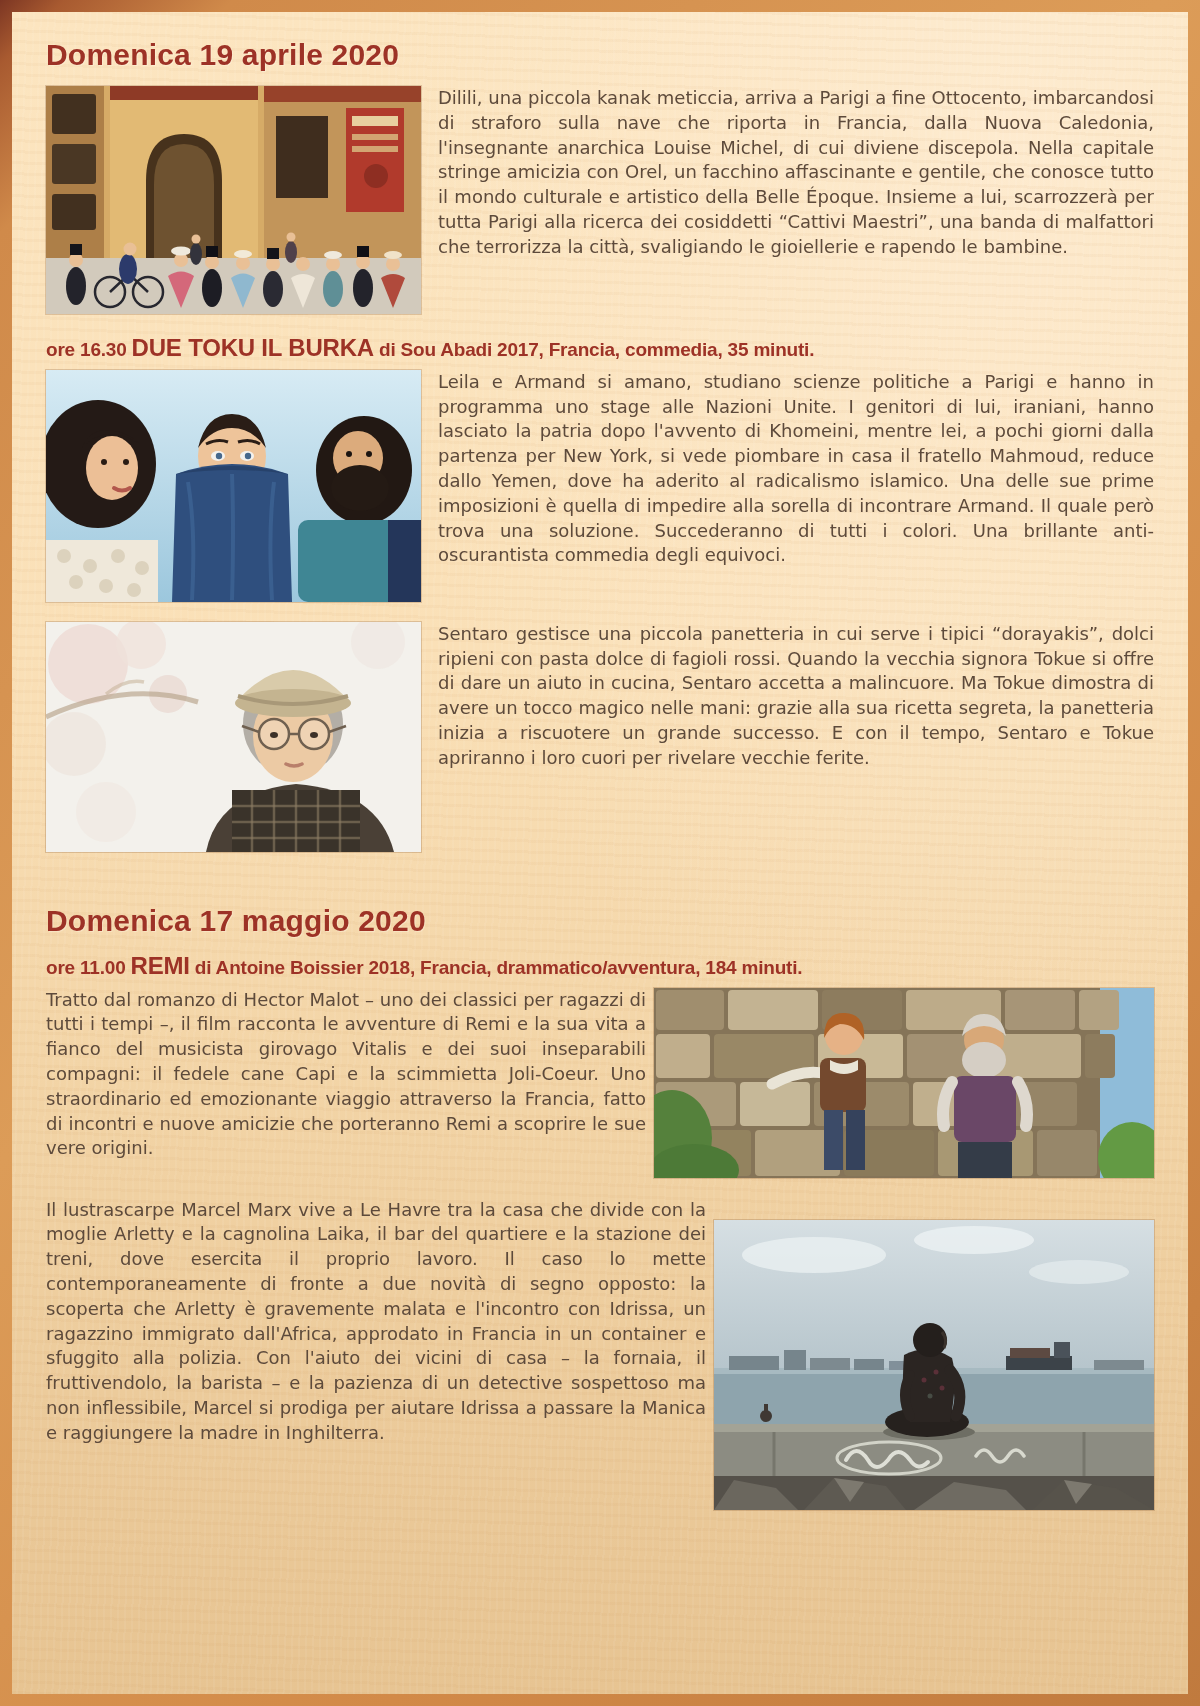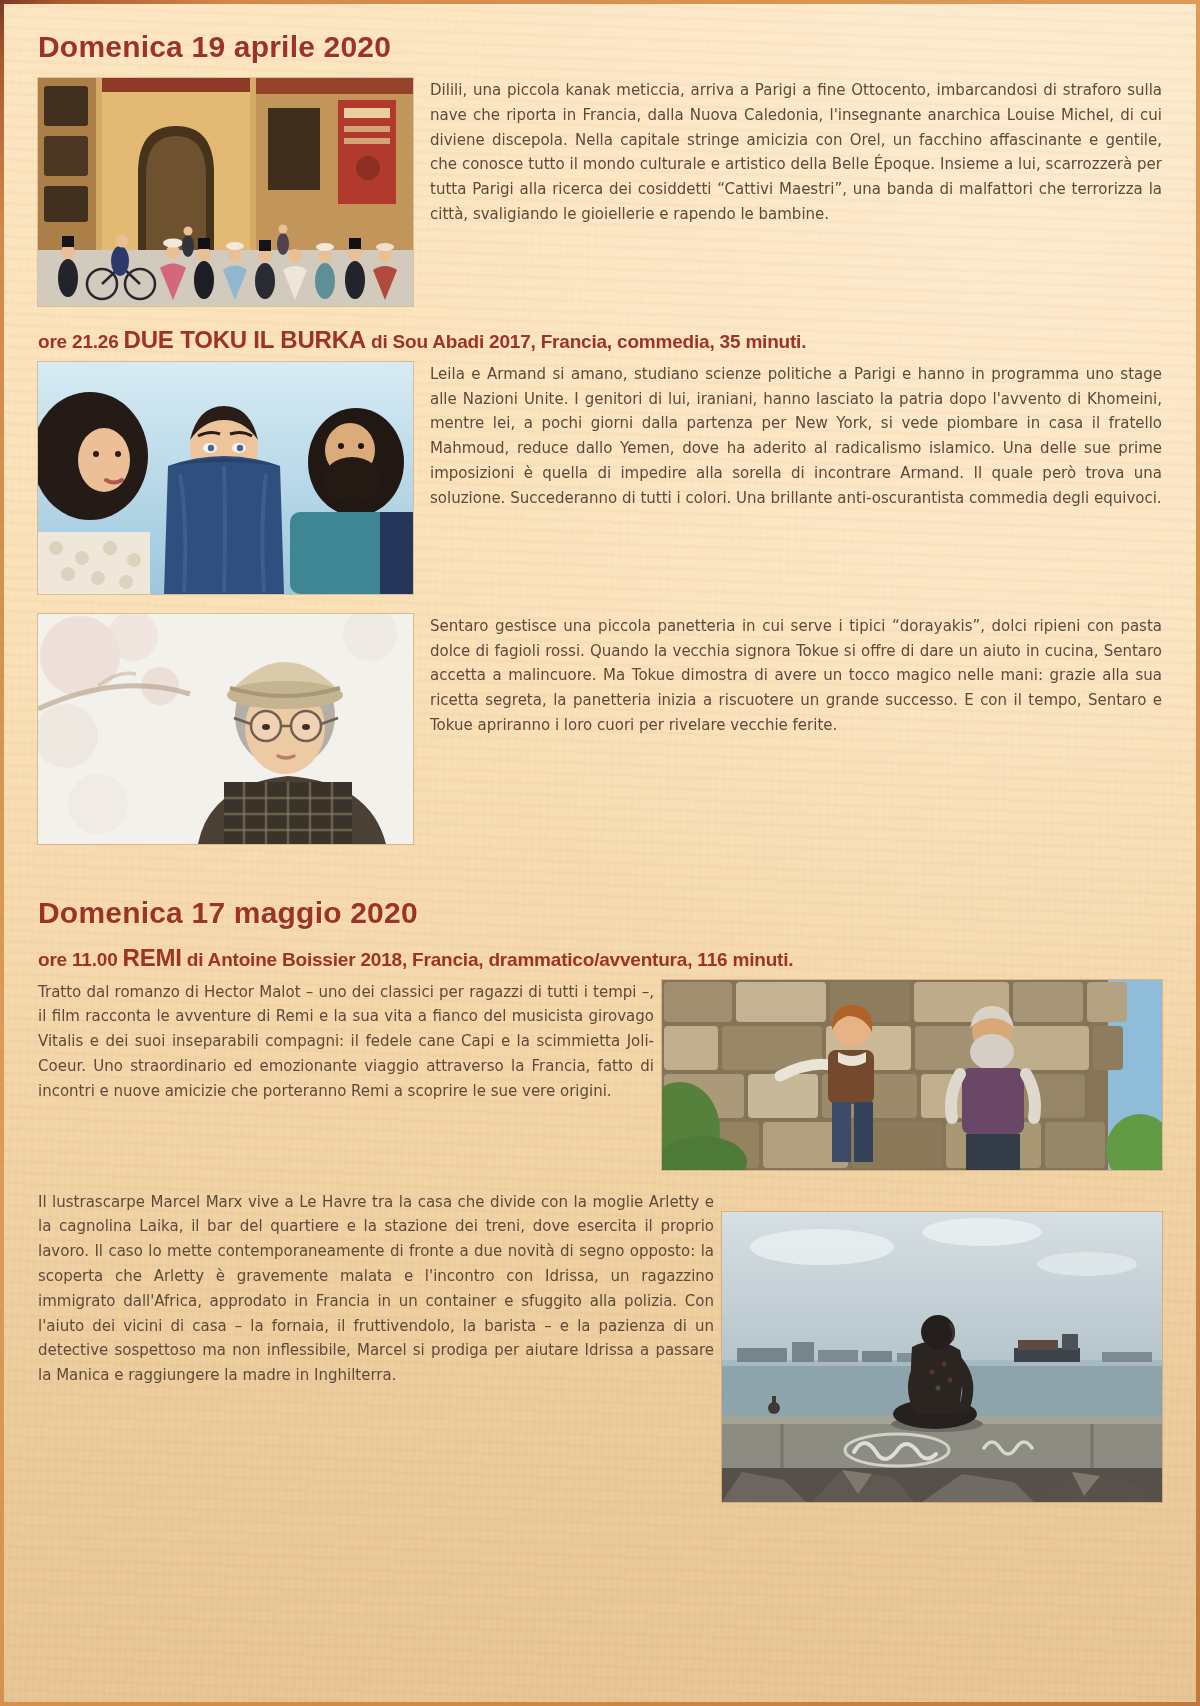--- a/index.html
+++ b/index.html
@@ -1,18 +1,18 @@
 <!DOCTYPE html>
 <html><head>
 <meta charset="utf-8">
 <style>
   html,body{margin:0;padding:0;}
   body{width:1200px;font-family:"DejaVu Sans",sans-serif;}
   .frame{
-    width:1200px;height:1706px;box-sizing:border-box;padding:4px;
+    width:1200px;height:1706px;box-sizing:border-box;padding:12px;
     background:linear-gradient(135deg,#7c3623 0%,#a85a30 2.2%,#d08a4a 8%,#dc9c58 40%,#d28a48 72%,#c07a3e 100%);
   }
   .paper{
     width:100%;height:100%;box-sizing:border-box;
     padding:26px 34px 30px 34px;overflow:hidden;
     background:
       repeating-linear-gradient(92deg, rgba(255,255,255,0.06) 0 2px, rgba(0,0,0,0) 2px 7px),
       repeating-linear-gradient(2deg, rgba(190,130,70,0.05) 0 3px, rgba(0,0,0,0) 3px 11px),
       radial-gradient(ellipse at 85% 8%, rgba(255,240,220,0.55) 0%, rgba(255,240,220,0) 45%),
       linear-gradient(180deg,#fce5c0 0%,#fae0b7 38%,#f3d5a7 62%,#eccb9b 82%,#e7c492 100%);
@@ -27,21 +27,21 @@
   .film-header{
     font-family:"Liberation Sans",sans-serif;font-weight:700;color:#9d3226;
     font-size:19px;line-height:1.2;margin:0 0 7px 0;letter-spacing:-.2px;
   }
   .fh-title{font-size:24px;margin:0 5px 0 5px;}
   .film-row{display:flex;align-items:flex-start;gap:17px;}
   .still{flex:0 0 auto;box-shadow:0 0 0 1px rgba(130,85,45,.25);}
   .still svg{display:block;}
   .film-description{
     flex:1 1 auto;margin:0;color:#5d4a3b;
-    font-size:15px;line-height:24.8px;text-align:justify;
+    font-size:18px;line-height:24.8px;text-align:justify;
   }
   .row-right .film-description{flex:1 1 auto;}
   .row-right{gap:8px;}
   .still.offset{margin-top:22px;}
 </style>
 </head>
 <body>
 
 <div class="frame">
   <div class="paper">
@@ -106,21 +106,21 @@
               <circle cx="150" cy="153" r="4.5" fill="#e9c096"></circle>
             <ellipse cx="245" cy="166" rx="6" ry="11" fill="#50414a"></ellipse>
               <circle cx="245" cy="151" r="4.5" fill="#e9c096"></circle>
           </svg>
         </div>
         <p class="film-description">Dilili, una piccola kanak meticcia, arriva a Parigi a fine Ottocento, imbarcandosi di straforo sulla nave che riporta in Francia, dalla Nuova Caledonia, l'insegnante anarchica Louise Michel, di cui diviene discepola. Nella capitale stringe amicizia con Orel, un facchino affascinante e gentile, che conosce tutto il mondo culturale e artistico della Belle Époque. Insieme a lui, scarrozzerà per tutta Parigi alla ricerca dei cosiddetti “Cattivi Maestri”, una banda di malfattori che terrorizza la città, svaligiando le gioiellerie e rapendo le bambine.</p>
       </div>
     </div>
 
     <div class="film">
-      <p class="film-header"><span class="fh-time">ore 21.26</span><span class="fh-title">DUE TOKU IL BURKA</span><span class="fh-credits">di Sou Abadi 2017, Francia, commedia, 35 minuti.</span></p>
+      <p class="film-header"><span class="fh-time">ore 16.30</span><span class="fh-title">DUE TOKU IL BURKA</span><span class="fh-credits">di Sou Abadi 2017, Francia, commedia, 35 minuti.</span></p>
       <div class="film-row">
         <div class="still">
           <svg width="375" height="232" viewBox="0 0 375 232" xmlns="http://www.w3.org/2000/svg">
             <defs>
               <linearGradient id="sky2" x1="0" y1="0" x2="0" y2="1">
                 <stop offset="0" stop-color="#d7ebf4"></stop>
                   <stop offset="1" stop-color="#9cc7dd"></stop>
               </linearGradient>
             </defs>
             <rect width="375" height="232" fill="url(#sky2)"></rect>
@@ -191,21 +191,21 @@
             <path d="M206,168 v62 M228,168 v62 M250,168 v62 M272,168 v62 M294,168 v62" stroke="#8d7d64" stroke-width="2.5" opacity=".6"></path>
           </svg>
         </div>
         <p class="film-description">Sentaro gestisce una piccola panetteria in cui serve i tipici “dorayakis”, dolci ripieni con pasta dolce di fagioli rossi. Quando la vecchia signora Tokue si offre di dare un aiuto in cucina, Sentaro accetta a malincuore. Ma Tokue dimostra di avere un tocco magico nelle mani: grazie alla sua ricetta segreta, la panetteria inizia a riscuotere un grande successo. E con il tempo, Sentaro e Tokue apriranno i loro cuori per rivelare vecchie ferite.</p>
       </div>
     </div>
 
     <h1 class="date-heading second">Domenica 17 maggio 2020</h1>
 
     <div class="film">
-      <p class="film-header"><span class="fh-time">ore 11.00</span><span class="fh-title">REMI</span><span class="fh-credits">di Antoine Boissier 2018, Francia, drammatico/avventura, 116 minuti.</span></p>
+      <p class="film-header"><span class="fh-time">ore 11.00</span><span class="fh-title">REMI</span><span class="fh-credits">di Antoine Boissier 2018, Francia, drammatico/avventura, 184 minuti.</span></p>
       <div class="film-row row-right">
         <p class="film-description">Tratto dal romanzo di Hector Malot – uno dei classici per ragazzi di tutti i tempi –, il film racconta le avventure di Remi e la sua vita a fianco del musicista girovago Vitalis e dei suoi inseparabili compagni: il fedele cane Capi e la scimmietta Joli-Coeur. Uno straordinario ed emozionante viaggio attraverso la Francia, fatto di incontri e nuove amicizie che porteranno Remi a scoprire le sue vere origini.</p>
         <div class="still">
           <svg width="500" height="190" viewBox="0 0 500 190" xmlns="http://www.w3.org/2000/svg">
             <rect width="500" height="190" fill="#857458"></rect>
             <rect x="446" width="54" height="190" fill="#8fbcd9"></rect>
             <rect x="2" y="2" width="68" height="40" rx="4" fill="#a08e6e"></rect>
               <rect x="74" y="2" width="90" height="40" rx="4" fill="#c3b392"></rect>
               <rect x="168" y="2" width="80" height="40" rx="4" fill="#8d7c5e"></rect>
               <rect x="252" y="2" width="95" height="40" rx="4" fill="#bdab89"></rect>

